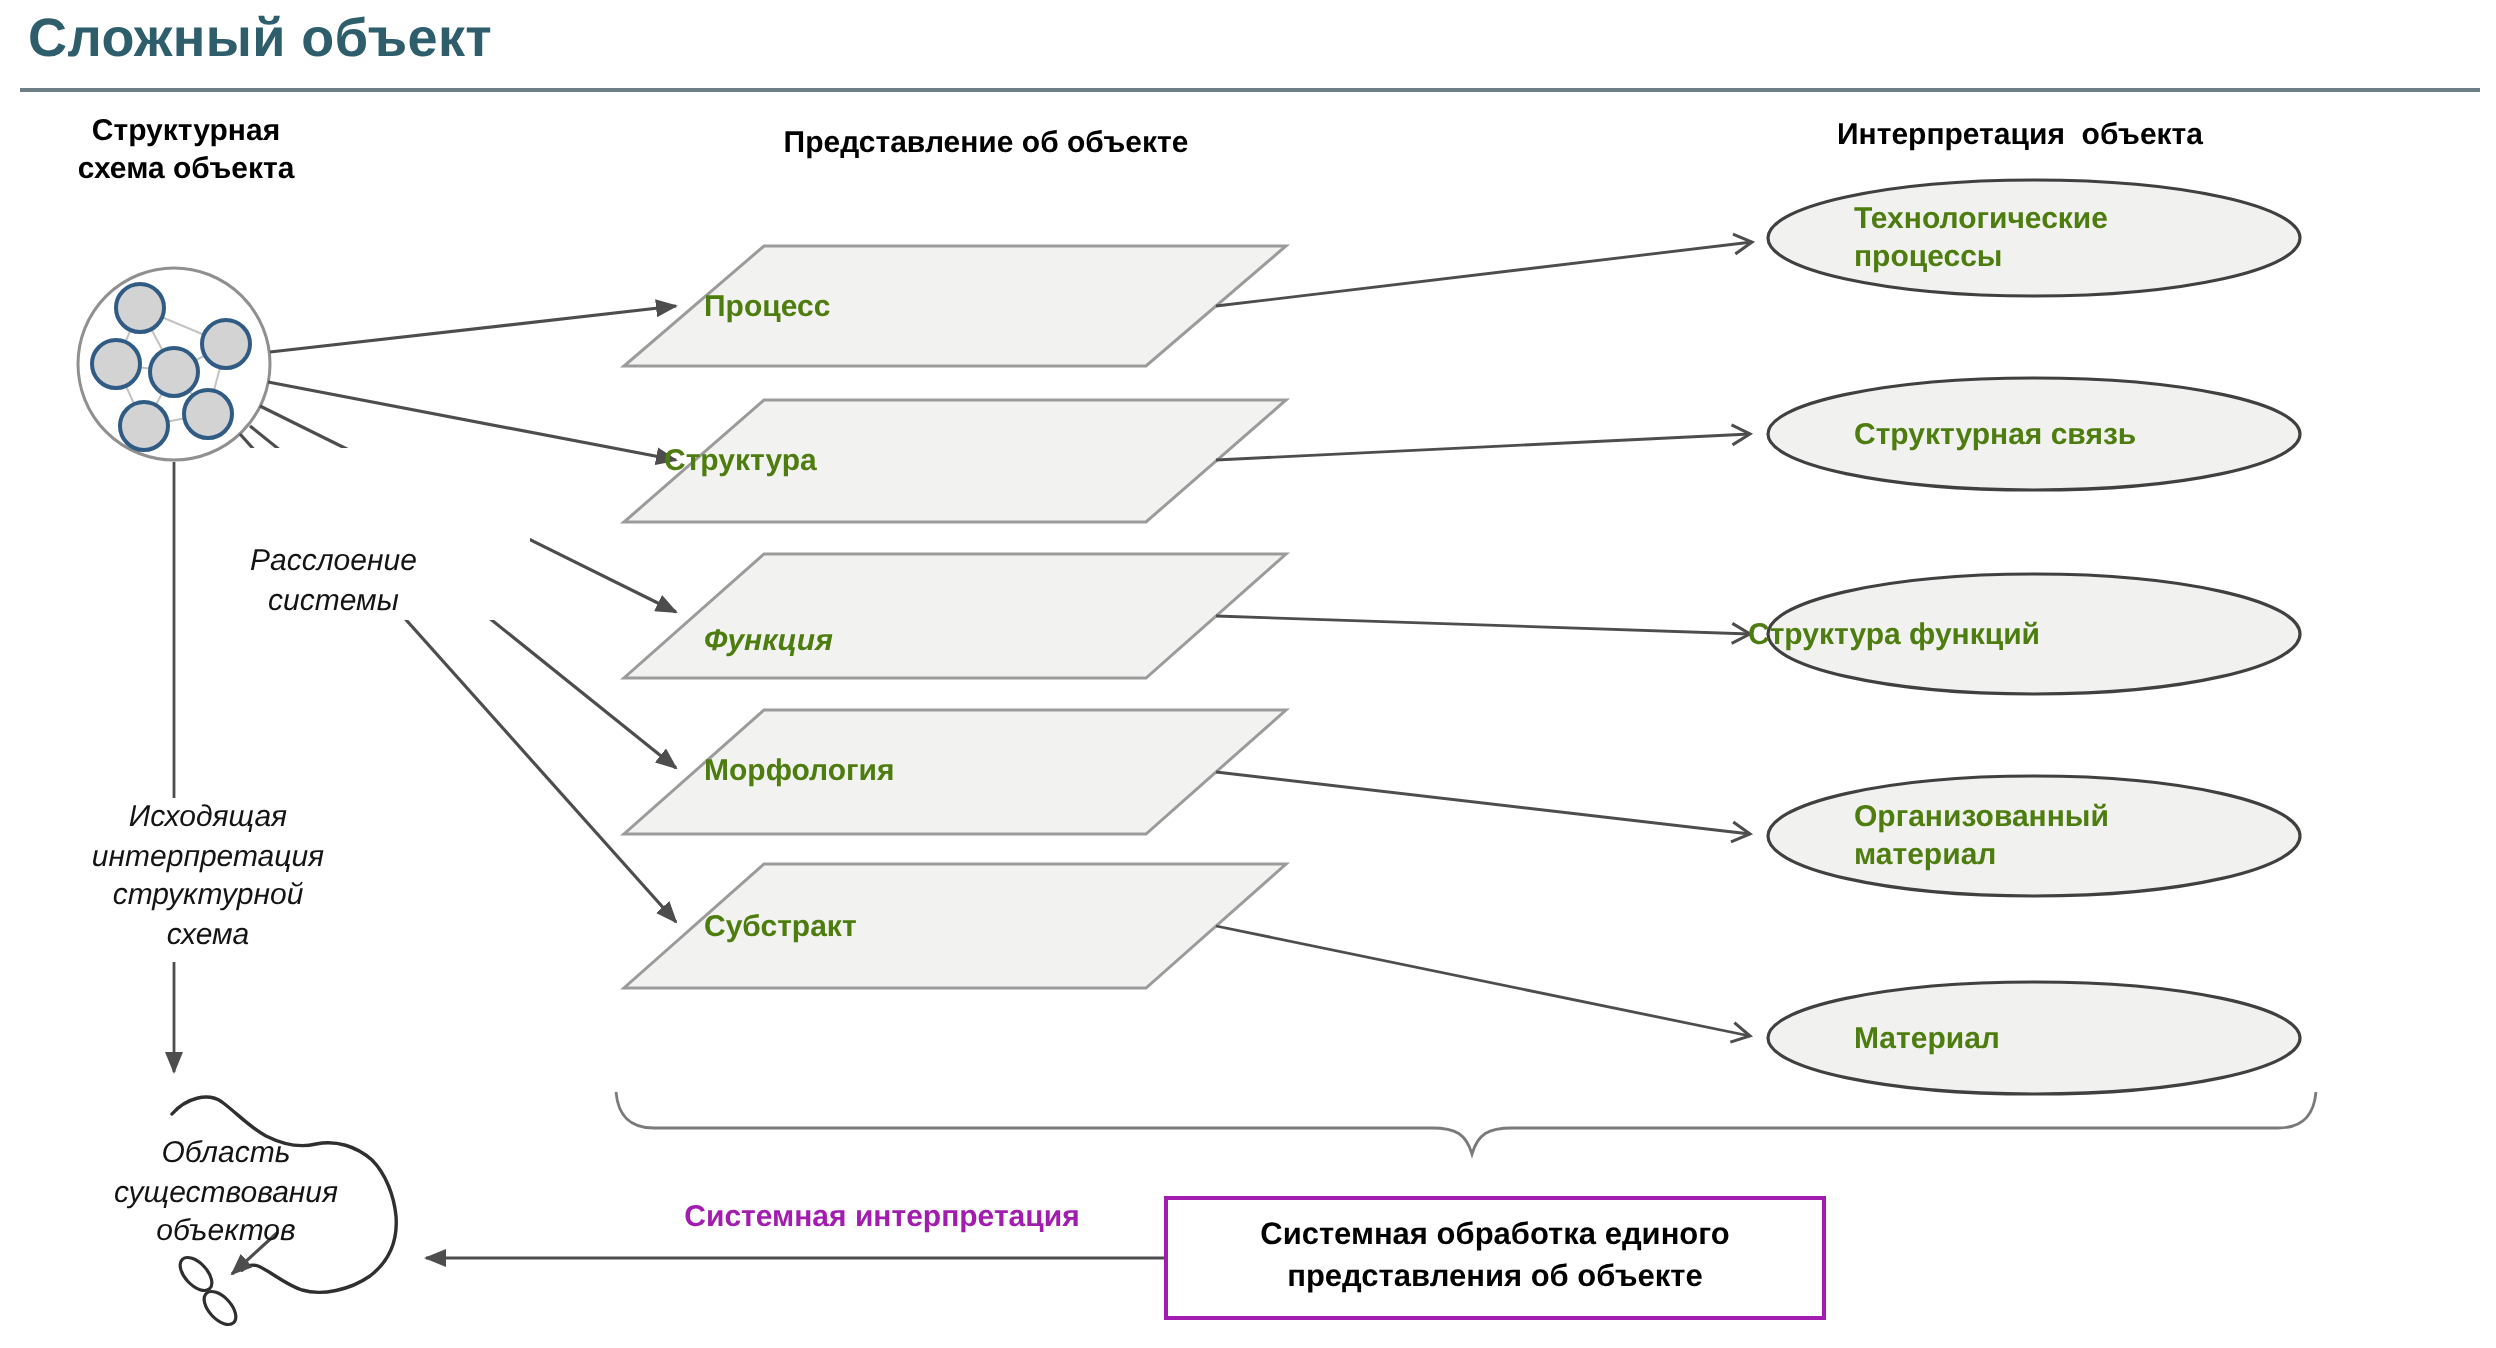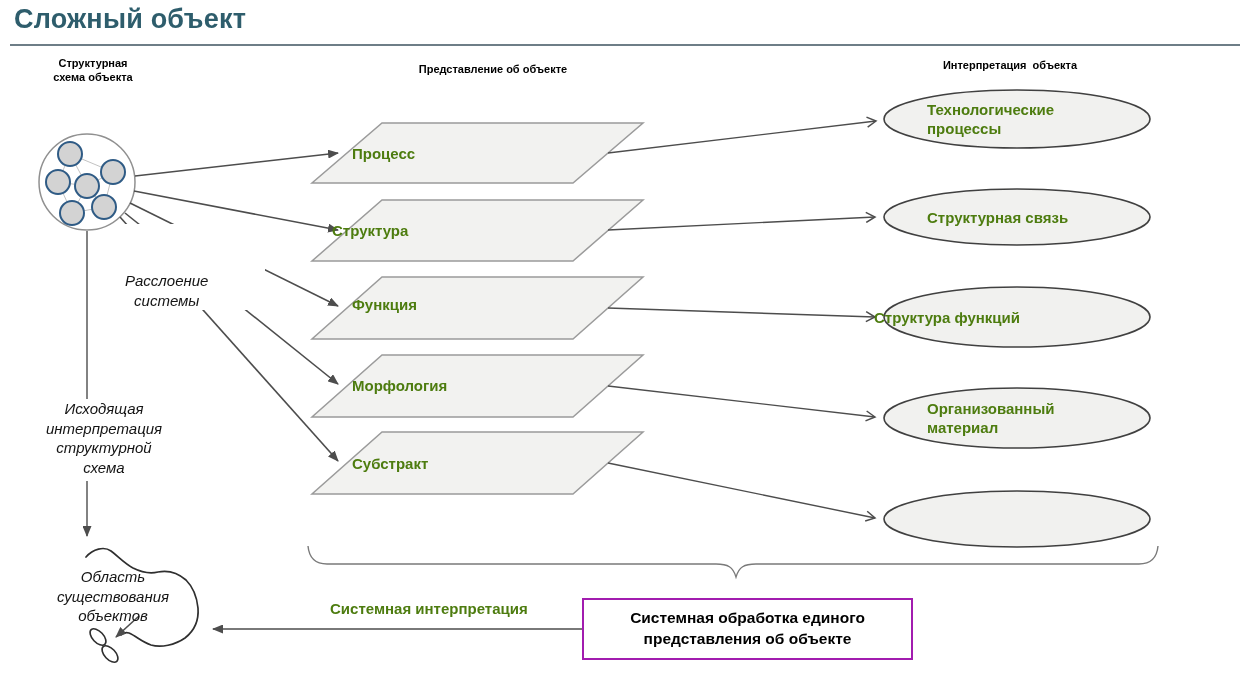--- a/index.html
+++ b/index.html
@@ -8,43 +8,43 @@
     font-family:"Liberation Sans",sans-serif;overflow:hidden;
   }
   .abs{position:absolute;}
   .svg-layer{position:absolute;left:0;top:0;width:1248px;height:674px;}
   .page-title{
     left:14px;top:4px;font-size:27px;font-weight:bold;color:#2E5D6C;
     letter-spacing:0.2px;white-space:nowrap;
   }
   .title-rule{left:10px;top:44px;width:1230px;height:2px;background:#6E7E87;}
   .col-header{
-    font-size:11px;font-weight:bold;color:#000;text-align:center;
+    font-size:15px;font-weight:bold;color:#000;text-align:center;
     white-space:pre-line;line-height:1.25;
   }
   .col-header.keep-spaces{white-space:pre-wrap;}
   .shape-label{
     font-size:15px;font-weight:bold;color:#4d7c0f;text-align:left;
     white-space:pre-line;line-height:1.27;
   }
   .ital{
     font-size:15px;font-style:italic;color:#141414;text-align:center;
     white-space:pre-line;line-height:1.3;
   }
   .layering-box{
     left:125px;top:224px;width:140px;height:86px;background:#ffffff;
     display:flex;align-items:flex-end;
   }
   .outgoing-box{
     left:36px;top:399px;width:136px;background:#ffffff;padding-bottom:4px;
   }
   .domain-box{left:38px;top:567px;width:150px;}
   .sys-interp{
-    left:330px;top:600px;width:222px;text-align:left;
-    font-size:15px;font-weight:bold;color:#4d7c0f;white-space:nowrap;
+    left:330px;top:600px;width:222px;text-align:center;
+    font-size:15px;font-weight:bold;color:#a21caf;white-space:nowrap;
   }
   .process-box{
     left:582px;top:598px;width:331px;height:62px;background:#ffffff;
     border:2px solid #a21caf;box-sizing:border-box;
     display:flex;align-items:center;justify-content:center;
     font-size:15.5px;font-weight:bold;color:#000;text-align:center;
     white-space:pre-line;line-height:1.35;
   }
 </style>
 </head>
@@ -137,28 +137,29 @@
   <div class="abs page-title">Сложный объект</div>
   <div class="abs title-rule"></div>
 
   <div class="abs col-header" style="left:18px;top:57px;width:150px;">Структурная
 схема объекта</div>
   <div class="abs col-header" style="left:368px;top:63px;width:250px;">Представление об объекте</div>
   <div class="abs col-header keep-spaces" style="left:880px;top:59px;width:260px;">Интерпретация  объекта</div>
 
   <div class="abs shape-label" style="left:352px;top:144px;width:250px;">Процесс</div>
   <div class="abs shape-label" style="left:332px;top:221px;width:250px;">Структура</div>
-  <div class="abs shape-label" style="left:352px;top:295px;width:250px;">Функция</div>
+  <div class="abs shape-label" style="left:352px;top:311px;width:250px;font-style:italic;">Функция</div>
   <div class="abs shape-label" style="left:352px;top:376px;width:250px;">Морфология</div>
   <div class="abs shape-label" style="left:352px;top:454px;width:250px;">Субстракт</div>
 
   <div class="abs shape-label" style="left:927px;top:100px;width:180px;">Технологические процессы</div>
   <div class="abs shape-label" style="left:927px;top:208px;width:180px;">Структурная связь</div>
   <div class="abs shape-label" style="left:874px;top:308px;width:180px;">Структура функций</div>
   <div class="abs shape-label" style="left:927px;top:399px;width:180px;">Организованный материал</div>
+  <div class="abs shape-label" style="left:927px;top:510px;width:180px;">Материал</div>
 
   <div class="abs layering-box">
     <span class="ital">Расслоение
 системы</span>
   </div>
   <div class="abs outgoing-box ital">Исходящая
 интерпретация
 структурной
 схема</div>
   <div class="abs domain-box ital">Область

